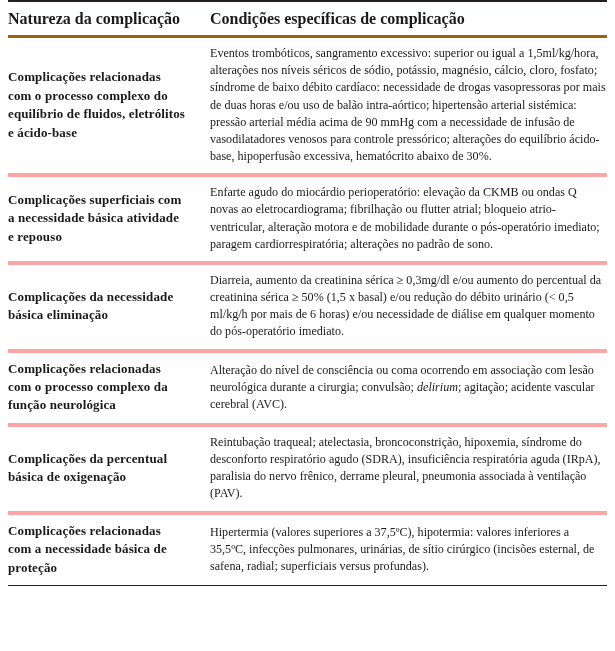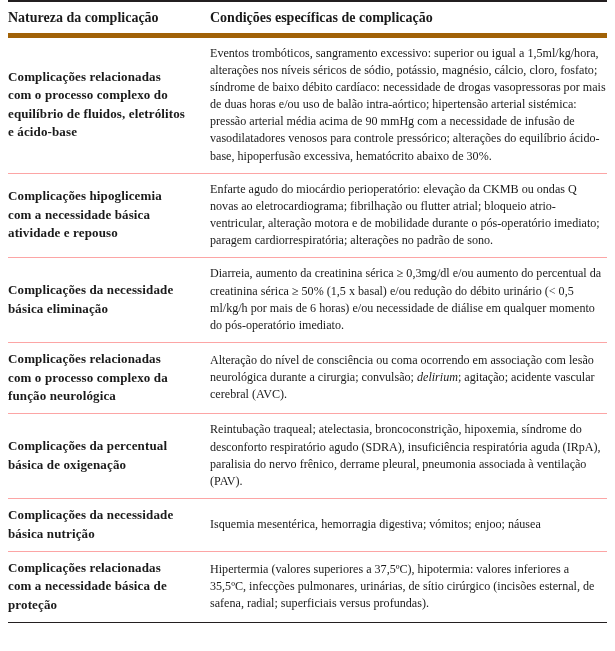--- a/index.html
+++ b/index.html
@@ -24,34 +24,34 @@
     width: 100%;
     border-collapse: collapse;
     table-layout: fixed;
   }
   col.col-nature  { width: 188px; }
   col.col-conditions { width: auto; }
 
   
   table.complications thead tr.header-row th {
     border-top: 2.2px solid #231f20;
-    border-bottom: 5px solid #a16207;
+    border-bottom: 3px solid #a16207;
     font-weight: bold;
-    font-size: 14px;
+    font-size: 16px;
     text-align: left;
     vertical-align: bottom;
     padding: 7px 0 6px 0;
     line-height: 1.25;
   }
   table.complications thead tr.header-row th.th-conditions {
     padding-left: 14px;
   }
 
   table.complications tbody tr.data-row > td {
-    border-bottom: 1px solid #fca5a5;
+    border-bottom: 4px solid #fca5a5;
     padding: 7px 0 8px 0;
     vertical-align: middle;
     line-height: 1.42;
   }
   table.complications tbody tr.data-row:last-child > td {
     border-bottom: 1.6px solid #231f20;
   }
 
   td.cell-nature {
     font-weight: bold;
@@ -83,38 +83,34 @@
         <th class="th-nature">Natureza da complicação</th>
         <th class="th-conditions">Condições específicas de complicação</th>
       </tr>
     </thead>
     <tbody id="table-body">
         <tr class="data-row">
           <td class="cell-nature">Complicações relacionadas com o processo complexo do equilíbrio de fluidos, eletrólitos e ácido-base</td>
           <td class="cell-conditions">Eventos trombóticos, sangramento excessivo: superior ou igual a 1,5ml/kg/hora, alterações nos níveis séricos de sódio, potássio, magnésio, cálcio, cloro, fosfato; síndrome de baixo débito cardíaco: necessidade de drogas vasopressoras por mais de duas horas e/ou uso de balão intra-aórtico; hipertensão arterial sistémica: pressão arterial média acima de 90 mmHg com a necessidade de infusão de vasodilatadores venosos para controle pressórico; alterações do equilíbrio ácido-base, hipoperfusão excessiva, hematócrito abaixo de 30%.</td>
         </tr>
         <tr class="data-row">
-          <td class="cell-nature">Complicações hipoglicemia com a  necessidade básica atividade e repouso</td>
+          <td class="cell-nature">Complicações superficiais com a  necessidade básica atividade e repouso</td>
           <td class="cell-conditions">Enfarte agudo do miocárdio perioperatório: elevação da CKMB ou ondas Q novas ao eletrocardiograma; fibrilhação ou flutter atrial; bloqueio atrio-ventricular, alteração motora e de mobilidade durante o pós-operatório imediato; paragem cardiorrespiratória; alterações no padrão de sono.</td>
         </tr>
         <tr class="data-row">
           <td class="cell-nature">Complicações da necessidade básica eliminação</td>
           <td class="cell-conditions">Diarreia, aumento da creatinina sérica ≥ 0,3mg/dl e/ou aumento do percentual da creatinina sérica ≥ 50% (1,5 x basal) e/ou redução do débito urinário (&lt; 0,5 ml/kg/h por mais de 6 horas) e/ou necessidade de diálise em qualquer momento do pós-operatório imediato.</td>
         </tr>
         <tr class="data-row">
           <td class="cell-nature">Complicações relacionadas com o processo complexo da função neurológica</td>
           <td class="cell-conditions">Alteração do nível de consciência ou coma ocorrendo em associação com lesão neurológica durante a cirurgia; convulsão; <em>delirium</em>; agitação; acidente vascular cerebral (AVC).</td>
         </tr>
         <tr class="data-row">
           <td class="cell-nature">Complicações da percentual básica de oxigenação</td>
           <td class="cell-conditions">Reintubação traqueal; atelectasia, broncoconstrição, hipoxemia, síndrome do desconforto respiratório agudo (SDRA), insuficiência respiratória aguda (IRpA), paralisia do nervo frênico, derrame pleural, pneumonia associada à ventilação (PAV).</td>
         </tr>
         <tr class="data-row">
-          <td class="cell-nature">Complicações da necessidade básica nutrição</td>
-          <td class="cell-conditions">Isquemia mesentérica, hemorragia digestiva; vómitos; enjoo; náusea</td>
-        </tr>
-        <tr class="data-row">
           <td class="cell-nature">Complicações relacionadas com a  necessidade básica de proteção</td>
           <td class="cell-conditions">Hipertermia (valores superiores a 37,5ºC), hipotermia: valores inferiores a 35,5ºC, infecções pulmonares, urinárias, de sítio cirúrgico (incisões esternal, de safena, radial; superficiais versus profundas).</td>
         </tr>
       </tbody>
   </table>
 </div>
 
 </body></html>

